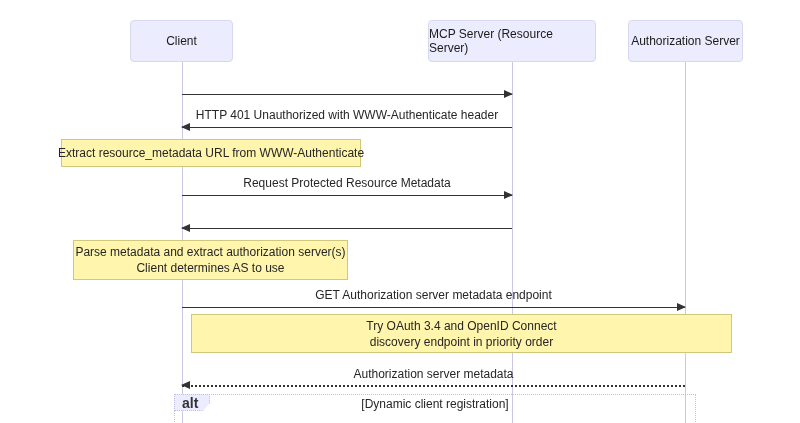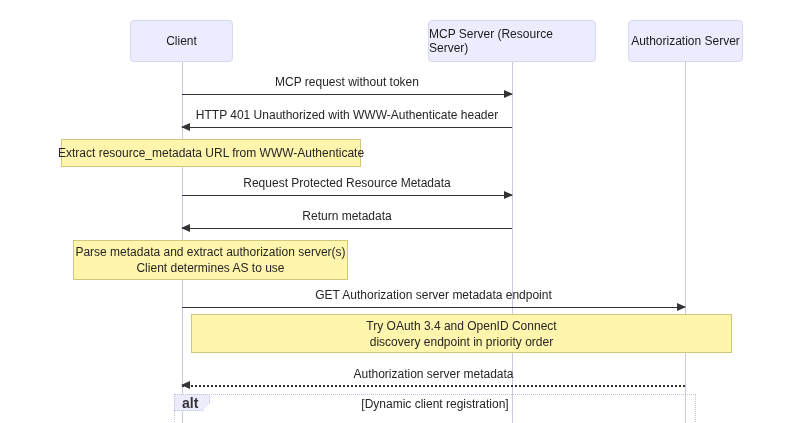--- a/index.html
+++ b/index.html
@@ -126,40 +126,38 @@
   <div class="actor" style="left:130px;width:103px">
     <span>Client</span>
   </div>
   <div class="actor" style="left:428px;width:168px">
     <span>MCP Server (Resource Server)</span>
   </div>
   <div class="actor" style="left:628px;width:115px">
     <span>Authorization Server</span>
   </div>
 
-  <div class="msg-label" style="left:182px;width:330px;top:75px">MCP request without token</div>
   <div class="arrow" style="left:182px;width:330px;top:94px">
     <div class="head right"></div>
   </div>
 
   <div class="msg-label" style="left:182px;width:330px;top:108px">HTTP 401 Unauthorized with WWW-Authenticate header</div>
   <div class="arrow" style="left:182px;width:330px;top:127px">
     <div class="head left" style="top:-5px"></div>
   </div>
 
   <div class="note" style="left:33px;width:300px;top:139px;height:28px">
     <div>Extract resource_metadata URL from WWW-Authenticate</div>
   </div>
 
   <div class="msg-label" style="left:182px;width:330px;top:176px">Request Protected Resource Metadata</div>
   <div class="arrow" style="left:182px;width:330px;top:195px">
     <div class="head right"></div>
   </div>
 
-  <div class="msg-label" style="left:182px;width:330px;top:209px">Return metadata</div>
   <div class="arrow" style="left:182px;width:330px;top:228px">
     <div class="head left" style="top:-5px"></div>
   </div>
 
   <div class="note" style="left:45px;width:275px;top:240px;height:40px">
     <div>Parse metadata and extract authorization server(s)</div>
     <div>Client determines AS to use</div>
   </div>
 
   <div class="msg-label" style="left:182px;width:503px;top:288px">GET Authorization server metadata endpoint</div>

